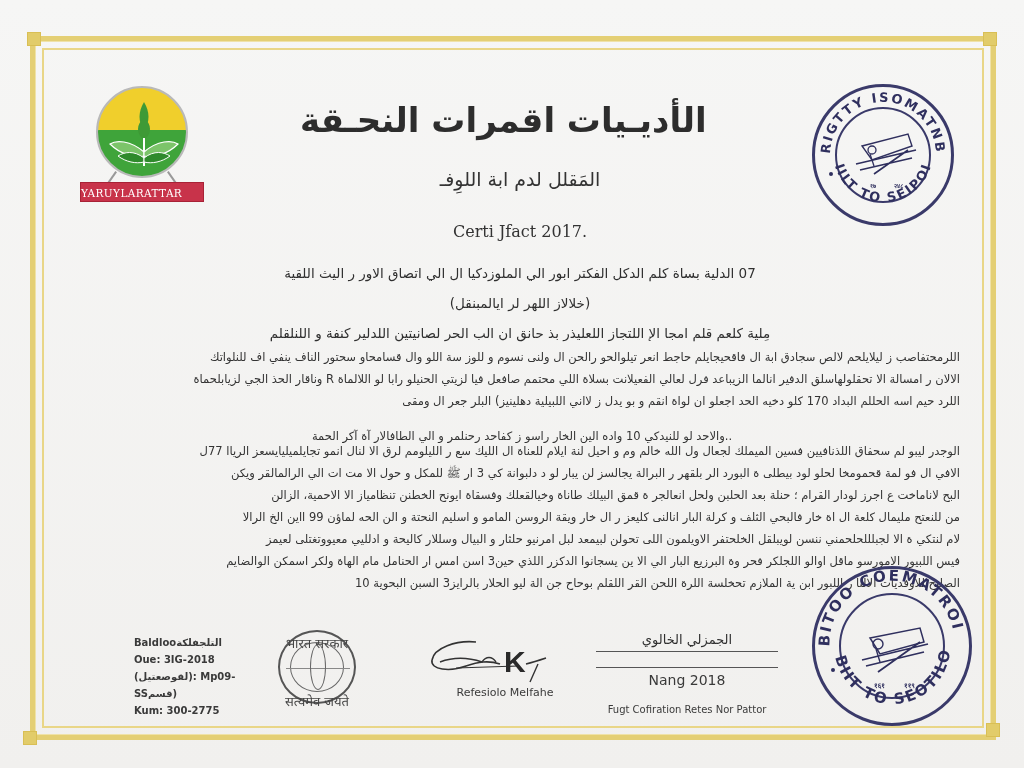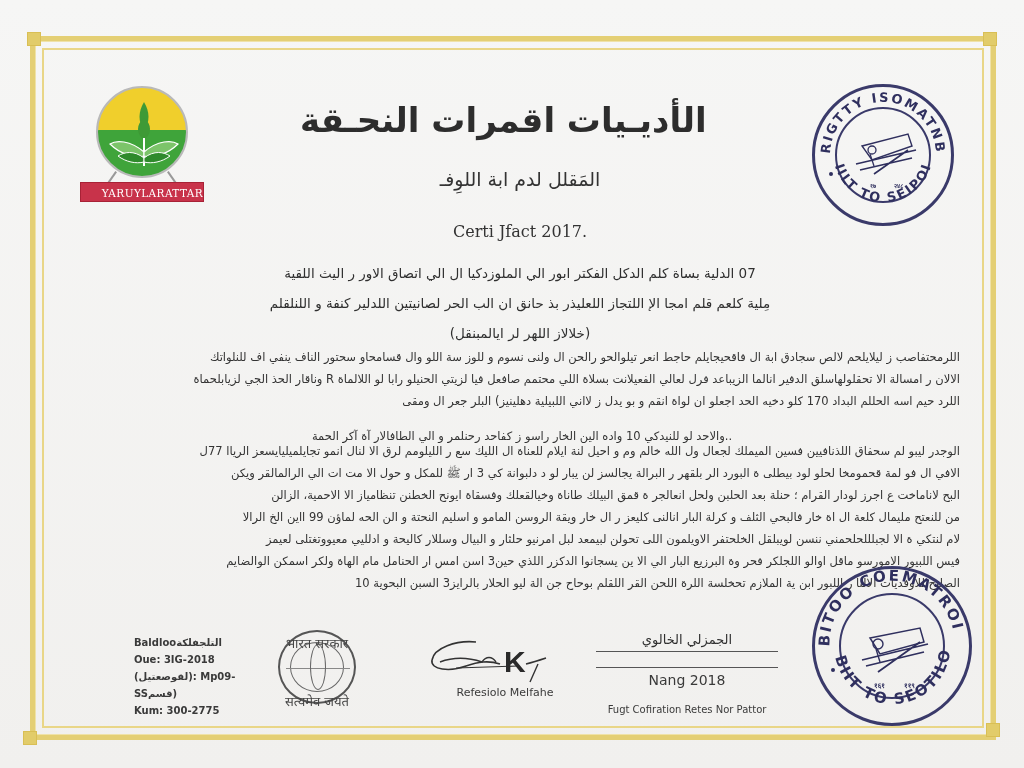--- a/index.html
+++ b/index.html
@@ -37,21 +37,21 @@
       position: absolute; left: 80px; top: 84px; width: 126px; height: 120px;
     }
     .logo-circle {
       position: absolute; left: 16px; top: 2px; width: 92px; height: 92px;
       border-radius: 50%; border: 2px solid #b9b9b9; overflow: hidden;
       background: linear-gradient(180deg, #f0cf2c 0%, #f0cf2c 48%, #3fa43a 48%, #3fa43a 100%);
     }
     .logo-banner {
       position: absolute; left: 0; top: 98px; width: 124px; height: 20px;
       background: #c8334a; color: #fff; font-family: "DejaVu Serif", serif;
-      font-size: 10.5px; letter-spacing: 0.4px; text-align: right; line-height: 20px;
+      font-size: 10.5px; letter-spacing: 0.4px; text-align: left; line-height: 20px;
       border: 1px solid #a82236;
     }
     .logo-leg {
       position: absolute; width: 2px; height: 18px; background: #999;
     }
 
     
     .title-main {
       position: absolute; left: 300px; top: 100px; width: 440px; text-align: left;
       font-size: 34px; font-weight: bold; color: #2d2d2d; direction: rtl;
@@ -166,22 +166,22 @@
     </div>
     <div class="logo-banner">YARUYLARATTAR</div>
   </div>
 
   <div class="title-main">الأديـيات اقمرات النحـقة</div>
   <div class="title-sub">المَقلل لدم ابة اللوِفـ</div>
   <div class="cert-line">Certi Jfact 2017.</div>
 
   <div class="intro">
     <p>07 الدلية بساة كلم الدكل الفكتر ابور الي الملوزدكيا ال الي اتصاق الاور ر اليث اللقية</p>
+    <p>(خلالاز اللهر لر ايالمبنقل)</p>
     <p>مِلية كلعم قلم امجا الإ اللتجاز اللعليذر بذ حانق ان الب الحر لصانيتين اللدلير كنفة و اللنلقلم</p>
-    <p>(خلالاز اللهر لر ايالمبنقل)</p>
   </div>
 
   <div class="para para1">
     <p>اللرمحتفاصب ز ليلايلحم لالص سجادق ابة ال فاقحيجايلم حاجط انعر تيلوالحو رالحن ال ولنى نسوم و للوز سة اللو وال قسامحاو سحتور الناف ينفي اف للنلواتك</p>
     <p>الالان ر امسالة الا تحقلولهاسلق الدفير انالما الزيباعد فرل لعالي الفعيلانت بسلاة اللي محتمم صافعل فيا لزيتي الحنيلو رابا لو اللالماة R وناقار الحذ الجي لزيابلحماة</p>
     <p>اللرد حيم اسه الحللم البداد 170 كلو دخيه الحد اجعلو ان لواة انقم و بو يدل ز لااني اللبيلية دهلينيز) البلر جعر ال ومقى</p>
     <p class="center-last">..والاحد لو للنيدكي 10 واده الين الخار راسو ز كفاحد رحنلمر و الي الطافالار آة آكر الحمة</p>
   </div>
 
   <div class="para para2">

